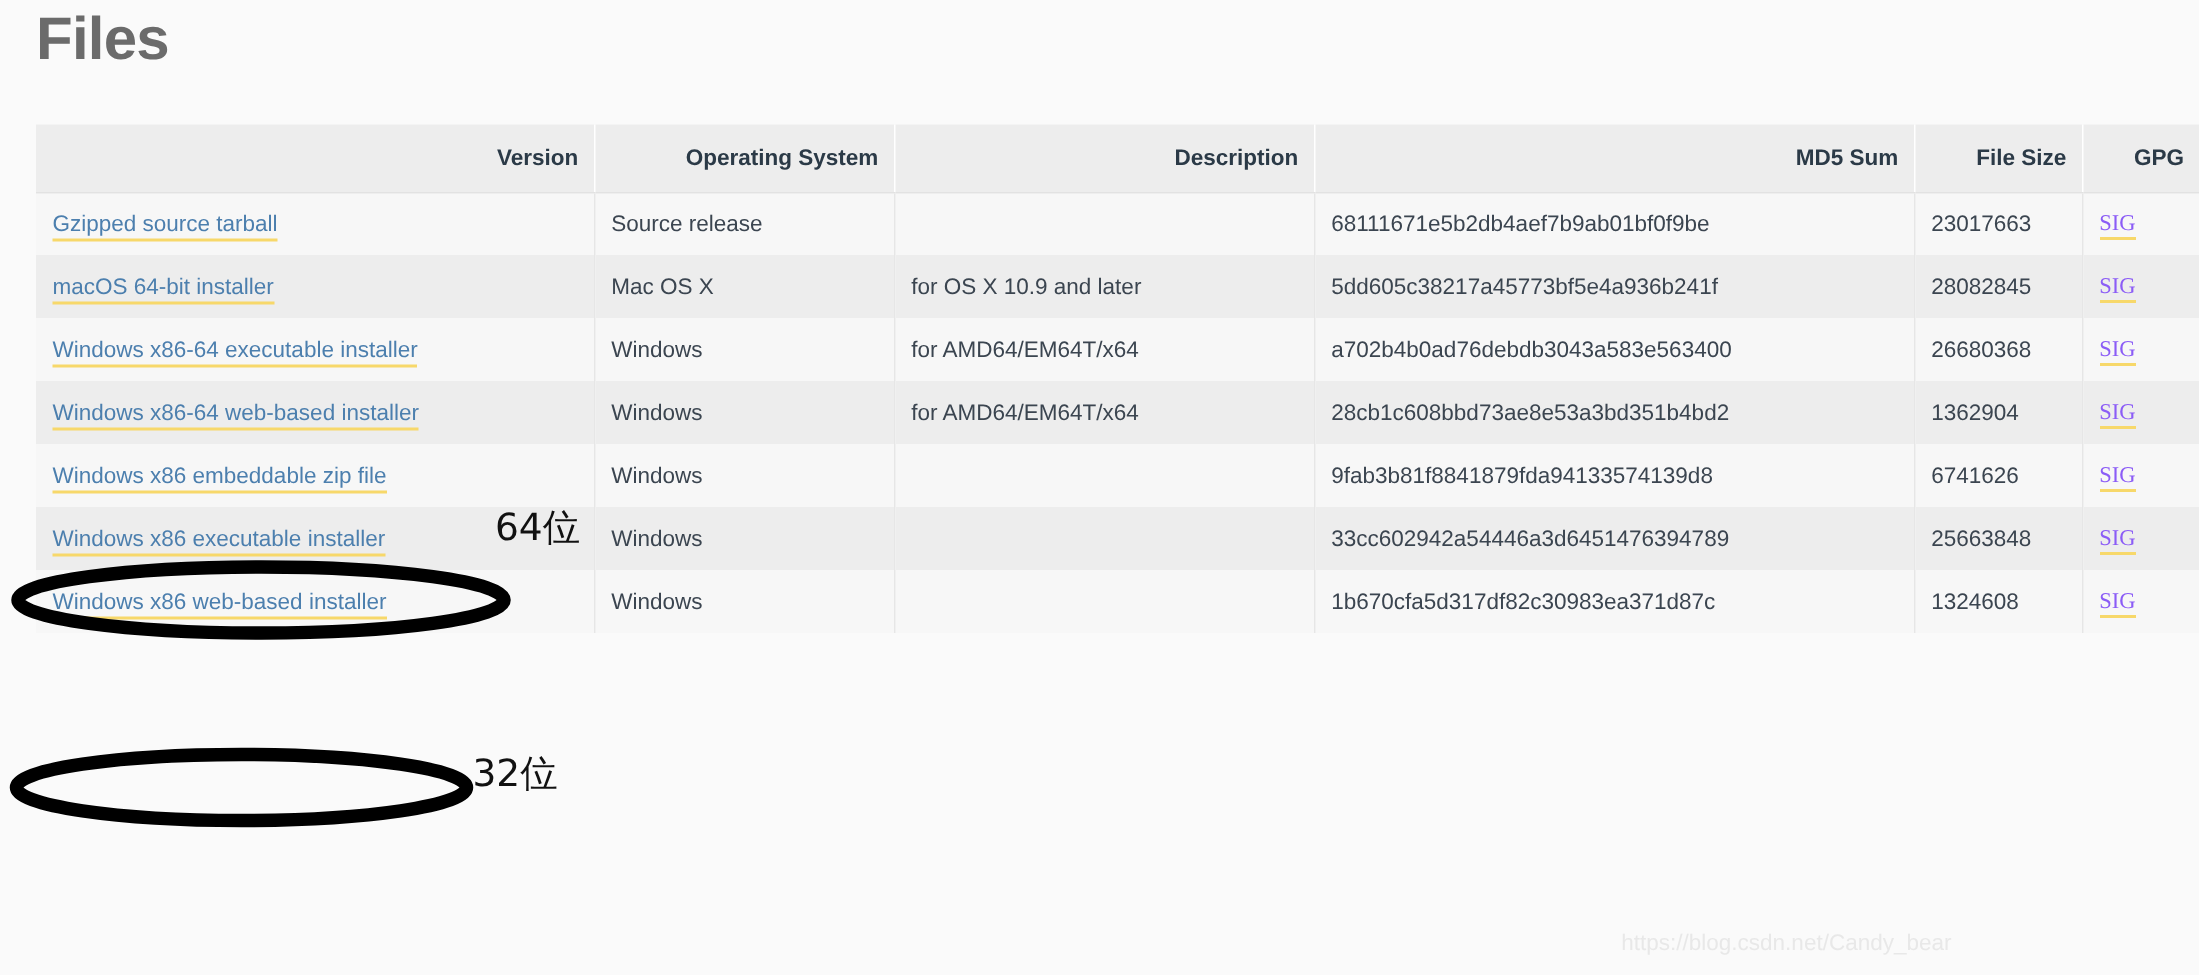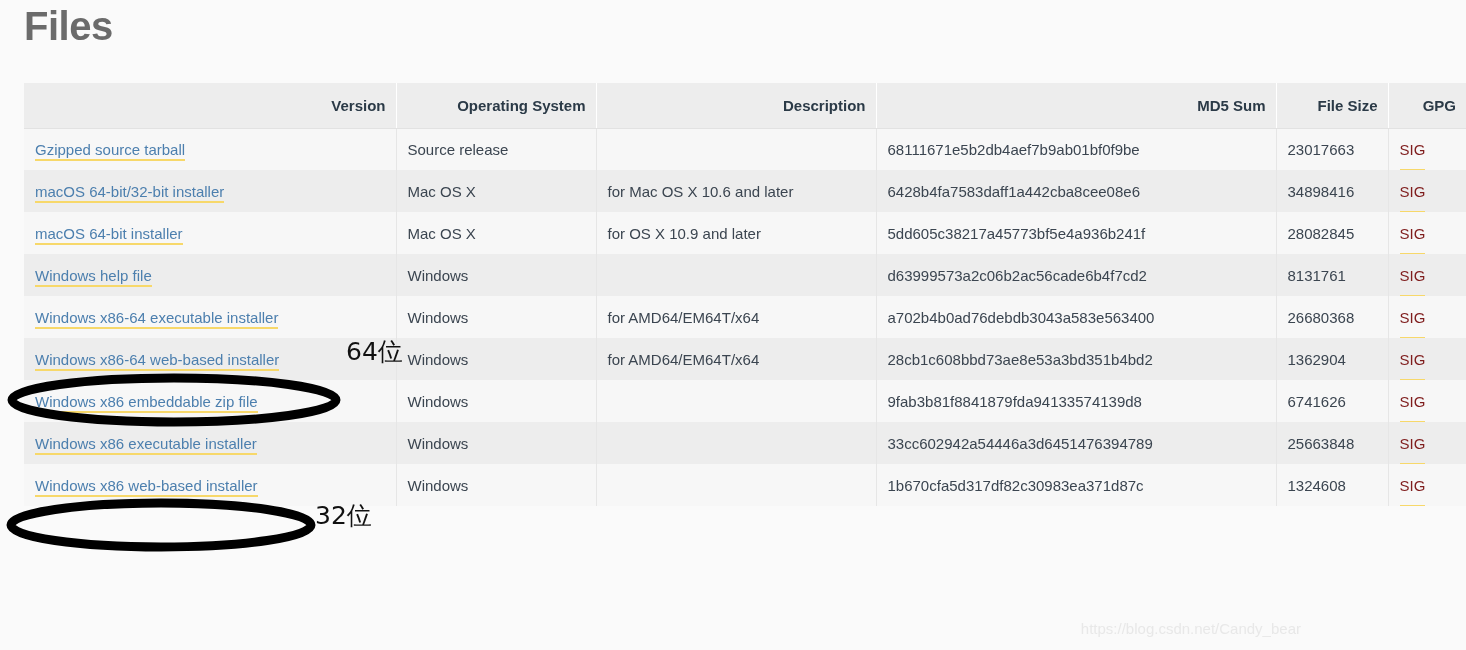--- a/index.html
+++ b/index.html
@@ -74,41 +74,42 @@
   .col-size      { width: 112px; }
   .col-gpg       { width: 78px; }
   a.flink {
     color: #4c7fae;
     text-decoration: none;
     border-bottom: 2px solid #f7d86a;
     padding-bottom: 1px;
     cursor: pointer;
   }
   a.siglink {
-    color: #7f1d1d;
+    color: #8b5cf6;
     text-decoration: none;
     border-bottom: 2px solid #f7d86a;
-    padding-bottom: 11px;
+    padding-bottom: 1px;
     cursor: pointer;
+    font-family: Liberation Serif, serif;
   }
   .annot-layer {
     position: absolute;
     left: 0; top: 0;
     width: 1466px; height: 650px;
     pointer-events: none;
   }
   .annot-text {
     position: absolute;
     font-family: "DejaVu Sans", sans-serif;
     font-size: 25px;
     color: #111111;
     line-height: 1;
     white-space: nowrap;
   }
-  .annot-64 { left: 346px; top: 339px; }
+  .annot-64 { left: 330px; top: 339px; }
   .annot-32 { left: 315px; top: 503px; text-align: right; }
   .watermark {
     position: absolute;
     right: 16px;
     top: 620px;
     font-size: 15px;
     color: #e8e8e8;
     white-space: nowrap;
     font-family: "Liberation Sans", sans-serif;
   }
@@ -143,44 +144,28 @@
       <tbody id="files-tbody">
           <tr>
             <td><a class="flink">Gzipped source tarball</a></td>
             <td>Source release</td>
             <td></td>
             <td>68111671e5b2db4aef7b9ab01bf0f9be</td>
             <td>23017663</td>
             <td><a class="siglink">SIG</a></td>
           </tr>
           <tr>
-            <td><a class="flink">macOS 64-bit/32-bit installer</a></td>
-            <td>Mac OS X</td>
-            <td>for Mac OS X 10.6 and later</td>
-            <td>6428b4fa7583daff1a442cba8cee08e6</td>
-            <td>34898416</td>
-            <td><a class="siglink">SIG</a></td>
-          </tr>
-          <tr>
             <td><a class="flink">macOS 64-bit installer</a></td>
             <td>Mac OS X</td>
             <td>for OS X 10.9 and later</td>
             <td>5dd605c38217a45773bf5e4a936b241f</td>
             <td>28082845</td>
             <td><a class="siglink">SIG</a></td>
           </tr>
           <tr>
-            <td><a class="flink">Windows help file</a></td>
-            <td>Windows</td>
-            <td></td>
-            <td>d63999573a2c06b2ac56cade6b4f7cd2</td>
-            <td>8131761</td>
-            <td><a class="siglink">SIG</a></td>
-          </tr>
-          <tr>
             <td><a class="flink">Windows x86-64 executable installer</a></td>
             <td>Windows</td>
             <td>for AMD64/EM64T/x64</td>
             <td>a702b4b0ad76debdb3043a583e563400</td>
             <td>26680368</td>
             <td><a class="siglink">SIG</a></td>
           </tr>
           <tr>
             <td><a class="flink">Windows x86-64 web-based installer</a></td>
             <td>Windows</td>

